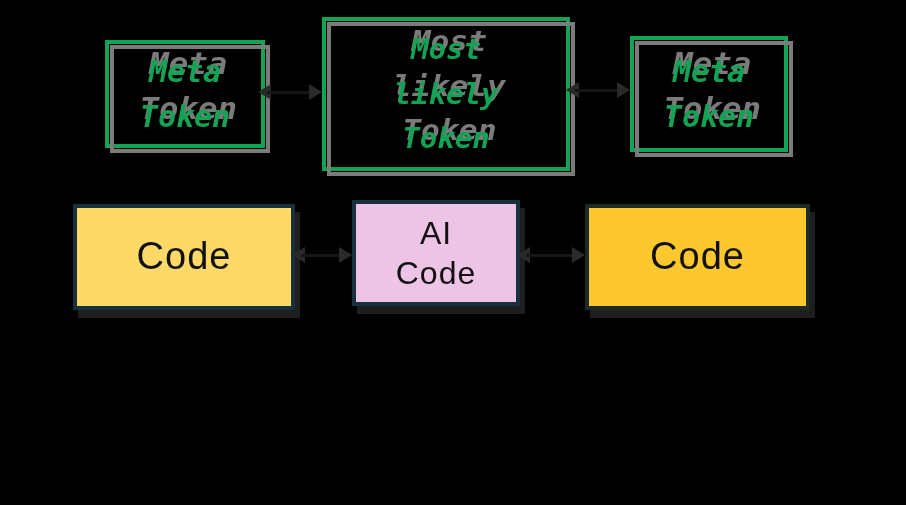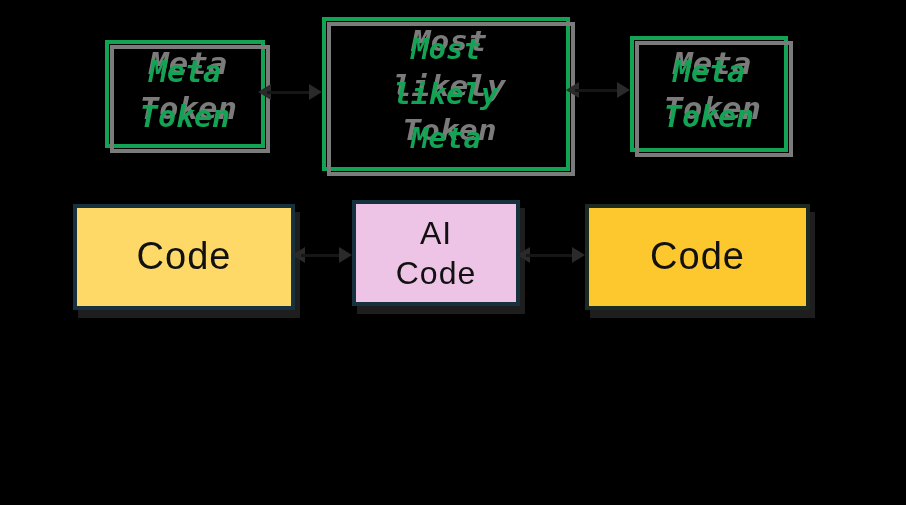--- a/index.html
+++ b/index.html
@@ -79,21 +79,21 @@
     <span class="glabel echo" data-text="Meta
 Token" style="color: rgb(18, 164, 84);">Meta
 Token</span>
   </div>
 
   <div class="gbox" style="left: 322px; top: 5px; width: 240px; height: 146px; border-color: rgb(18, 164, 84);">
     <span class="glabel lines3 echo" data-text="Most
 likely
 Token" style="color: rgb(18, 164, 84);">Most
 likely
-Meta</span>
+Token</span>
   </div>
 
   <div class="gbox" style="left: 630px; top: 24px; width: 150px; height: 108px; border-color: rgb(18, 164, 84);">
     <span class="glabel echo" data-text="Meta
 Token" style="color: rgb(18, 164, 84);">Meta
 Token</span>
   </div>
 
   <div class="fbox" style="left: 73px; top: 192px; width: 214px; height: 98px; background-color: rgb(254, 217, 104); border-color: rgb(22, 50, 62);">
     <span class="flabel" style="color: rgb(17, 17, 17);">Code</span>

